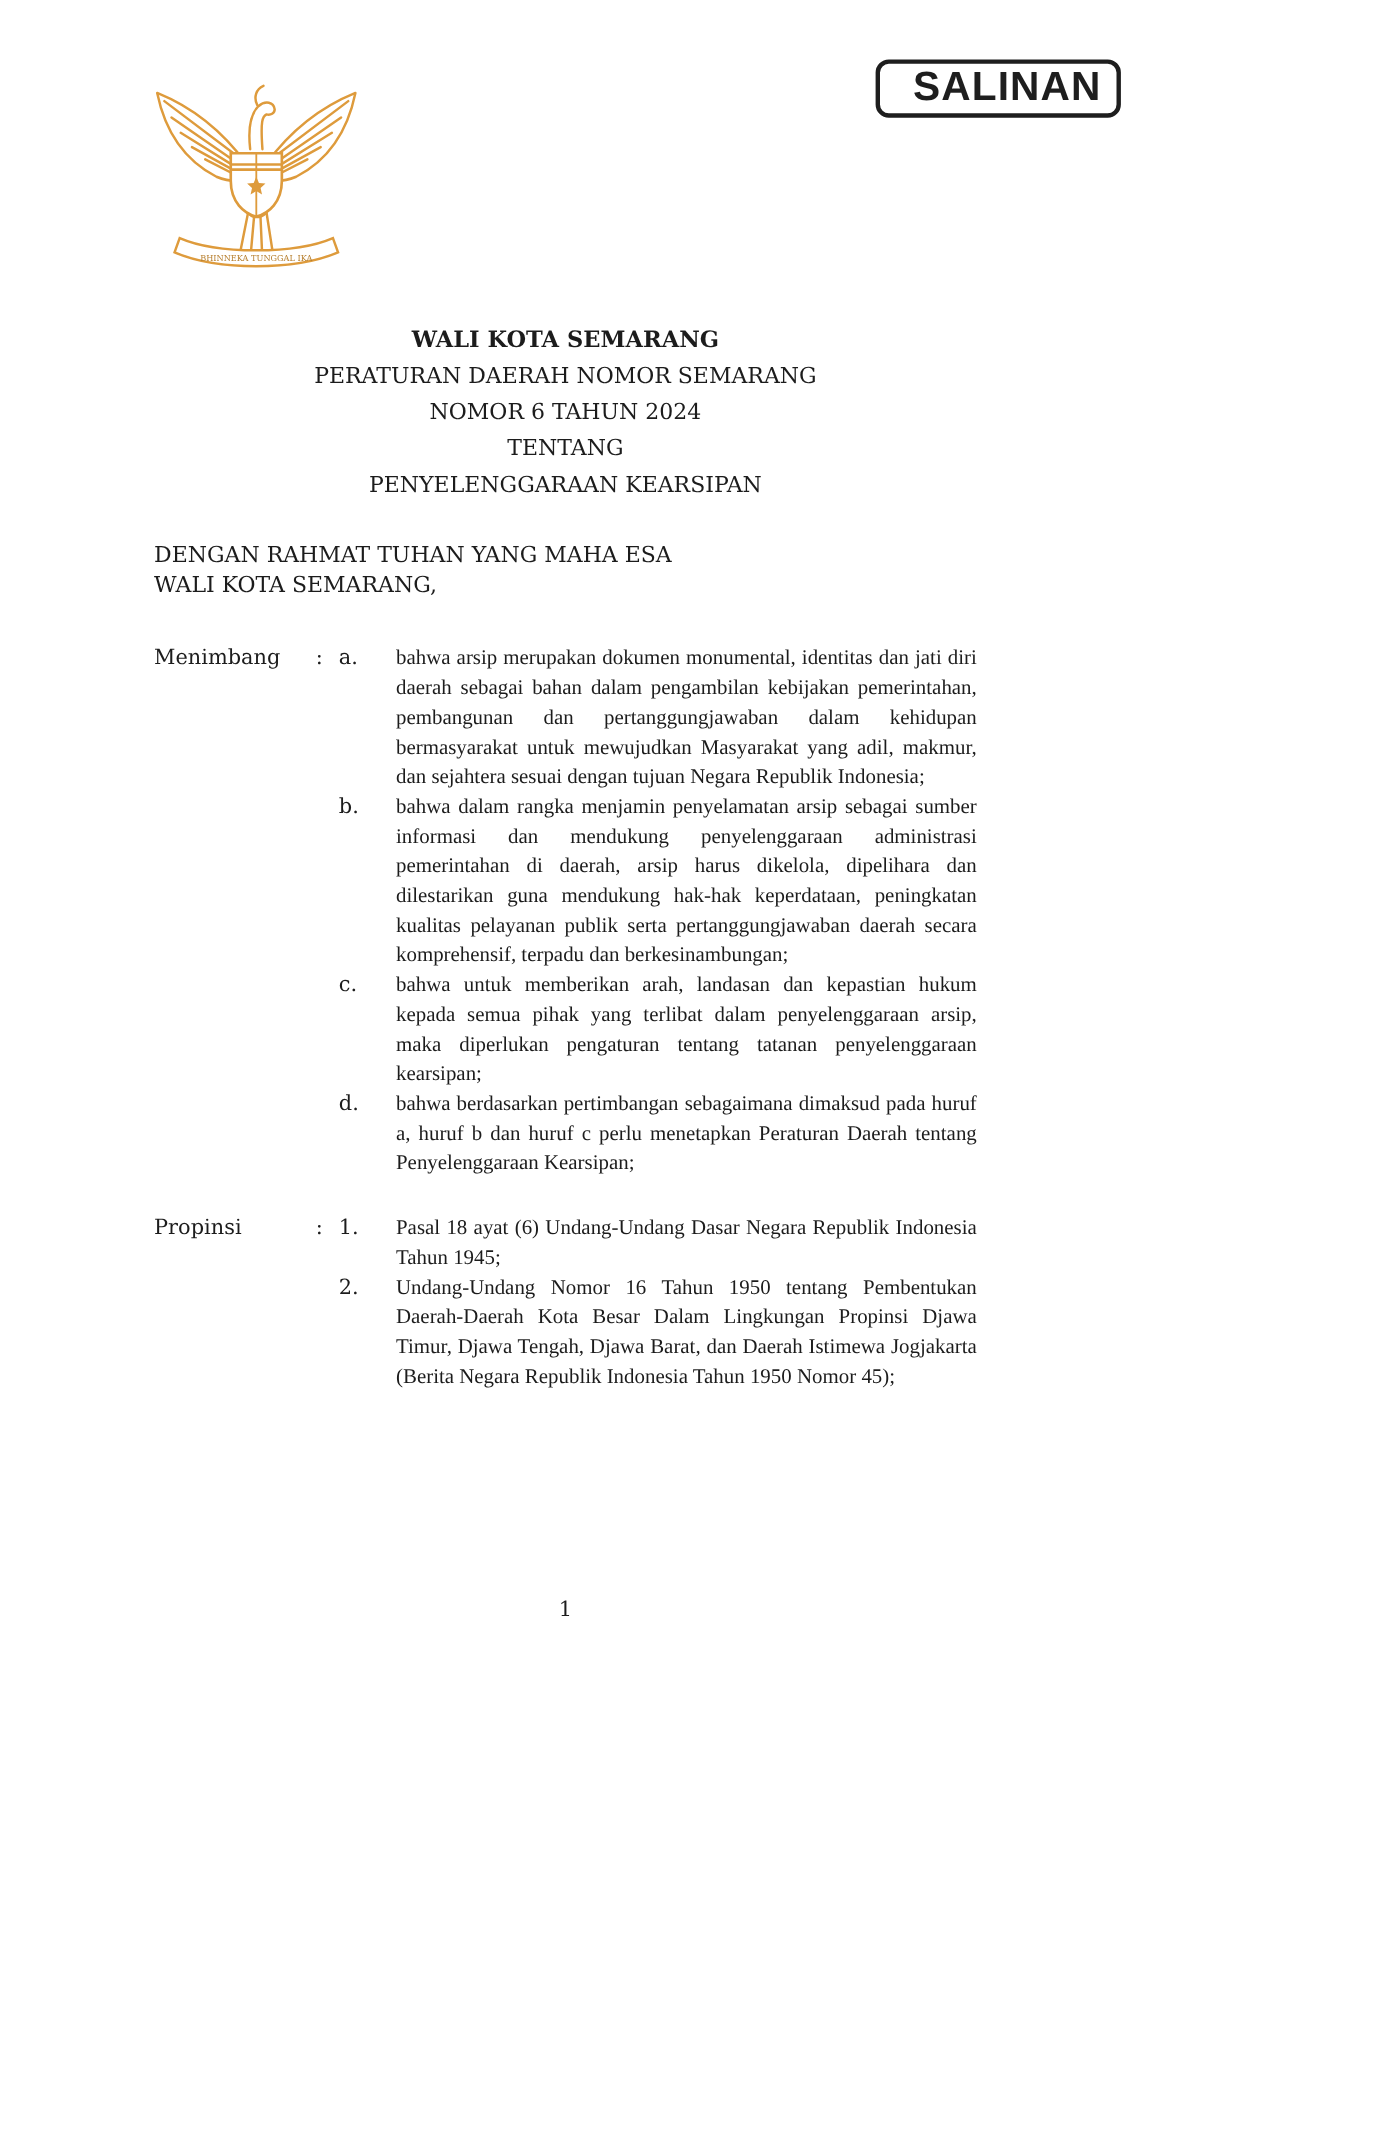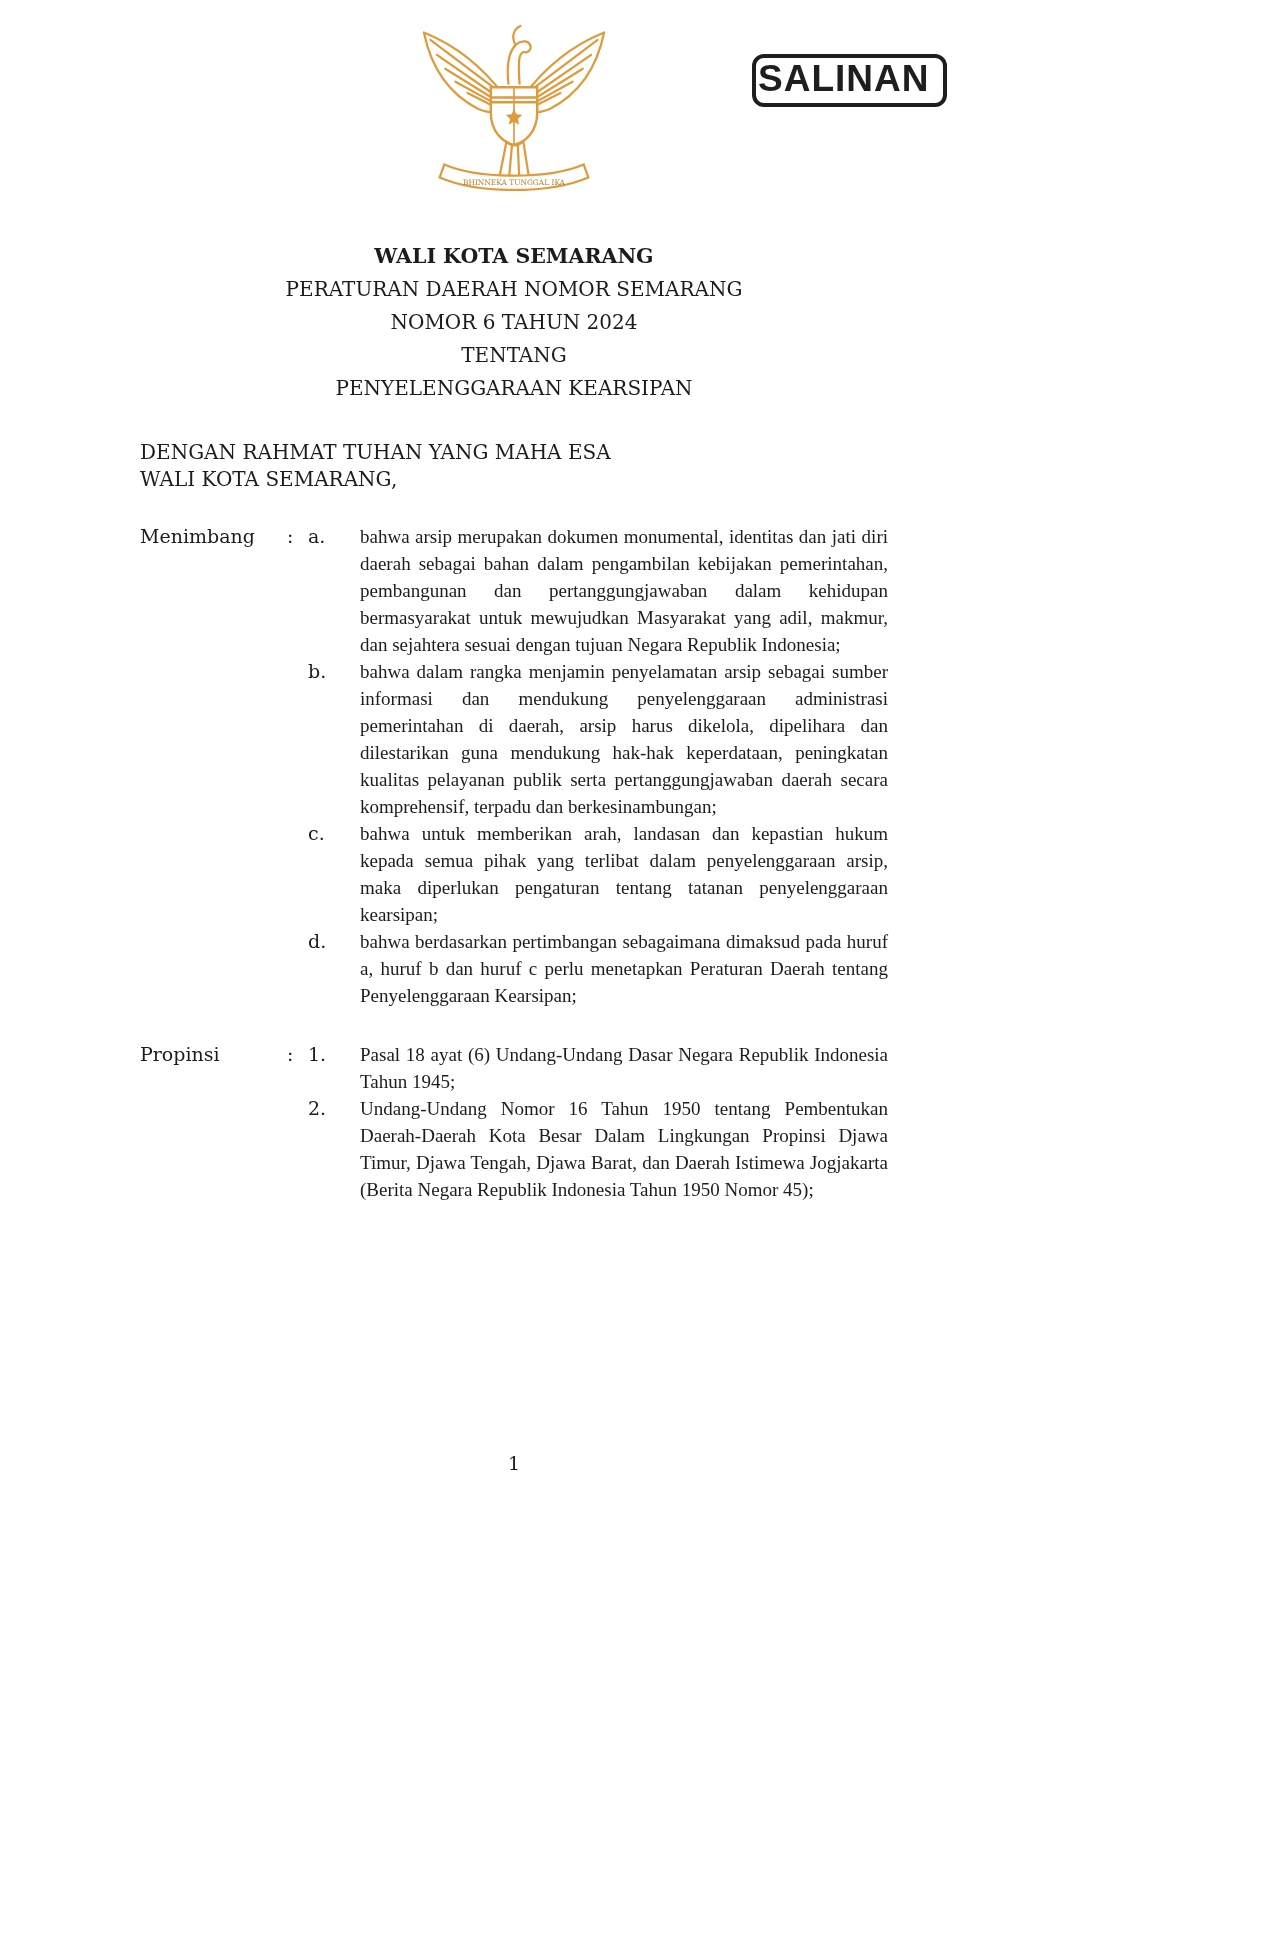--- a/index.html
+++ b/index.html
@@ -19,61 +19,61 @@
   }
   .content {
     position: relative;
     margin-left: 140px;
     width: 748px;
   }
 
   
   .stamp {
     position: absolute;
-    left: 752px;
+    left: 796px;
     top: 54px;
     border: 4px solid #1e1e1e;
     border-radius: 12px;
-    padding: 1px 14px 3px 2px;
+    padding: 1px 14px 3px 30px;
     background: #fff;
   }
   .stamp-text {
     font-family: "Liberation Sans", sans-serif;
     font-weight: bold;
     font-size: 37px;
     letter-spacing: 1px;
     color: #1e1e1e;
     line-height: 1.1;
   }
 
   
   .emblem {
+    padding-top: 52px;
     height: 196px;
-    text-align: center;
   }
 
   
   .heading {
     margin-top: 28px;
     text-align: center;
     font-size: 20px;
     line-height: 33px;
   }
   .h-bold { font-weight: bold; font-size: 20.5px; margin-top: 44px; }
 
   .preamble {
     margin-top: 34px;
     text-align: left;
     font-size: 20px;
     line-height: 27px;
   }
 
   
   .clause {
-    margin-top: 30px;
+    margin-top: 40px;
     display: grid;
     grid-template-columns: 147px 21px 1fr;
     align-items: start;
     font-size: 19px;
     line-height: 27px;
   }
   .clause-gap { margin-top: 32px; }
   .c-label { text-align: left; }
   .c-colon { text-align: left; }
   .c-items {}

